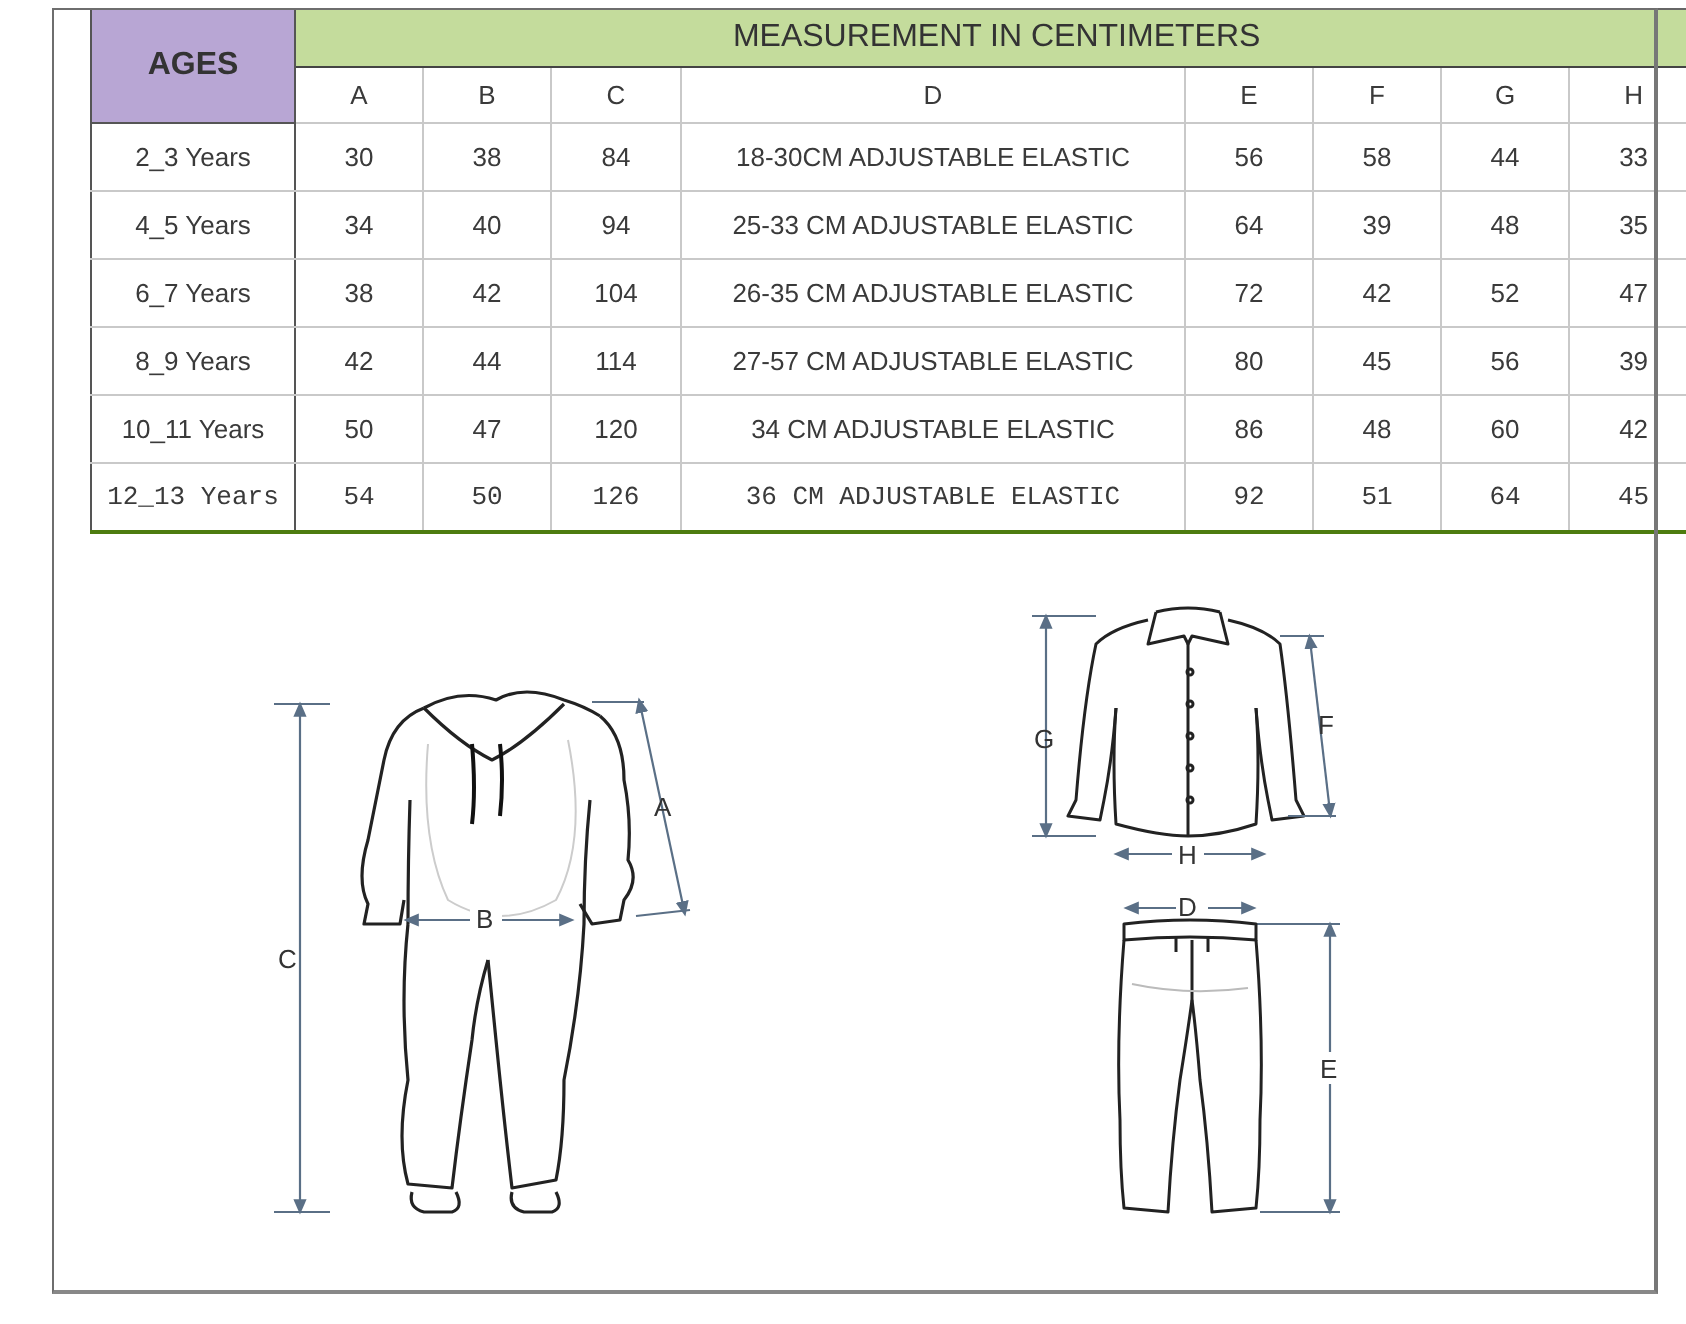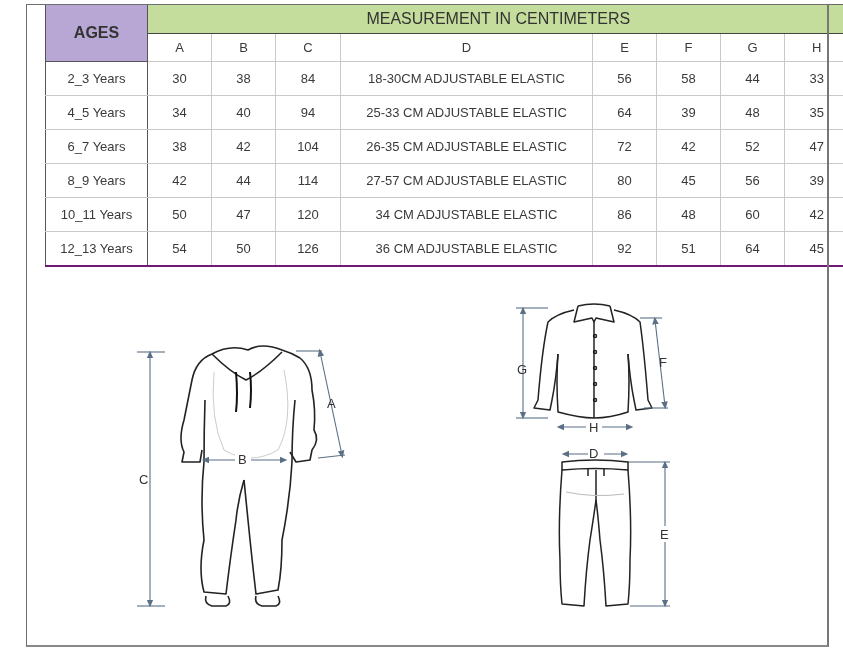--- a/index.html
+++ b/index.html
@@ -5,21 +5,21 @@
   html, body { margin:0; padding:0; background:#ffffff; }
   body { width:843px; height:662px; position:relative; overflow:hidden; font-family:"Liberation Sans", sans-serif; color:#333; }
   .frame { position:absolute; left:26px; top:4px; width:803px; height:643px; border:1px solid #6e6e6e; border-right:2px solid #777; border-bottom:2px solid #888; box-sizing:border-box; }
   table.size { position:absolute; left:26px; top:4px; width:804px; border-collapse:collapse; table-layout:fixed;margin-left:19px; }
   table.size td, table.size th { border:1px solid #c9c9c9; text-align:center; font-weight:normal; font-size:13px; padding:0; color:#3a3a3a; }
   .ages-head { background:#b8a6d4; color:#333 !important; font-weight:bold !important; font-size:16px !important; border:1px solid #555 !important; }
   .meas-head { background:#c4dc9c; color:#333 !important; font-weight:normal; font-size:16px !important; height:28px; border:1px solid #666 !important; border-bottom:1px solid #444 !important; }
   .colhdr th { height:27px; }
   tr.data td { height:33px; }
   td.age { border-left:1px solid #555 !important; border-right:1px solid #555 !important; }
-  tr.data:last-child td { border-bottom:2px solid #701a75; }
+  tr.data:last-child td { border-bottom:2px solid #4d7c0f;font-family:Liberation Mono, monospace; }
   td.lastcol, th.lastcol { border-right:2px solid #777 !important; }
   .diagram { position:absolute; left:27px; top:266px; width:800px; height:378px; }
   svg text { font-family:"Liberation Sans", sans-serif; }
 </style>
 </head>
 <body>
 
 <table class="size">
   <colgroup>
     <col style="width:102px">

